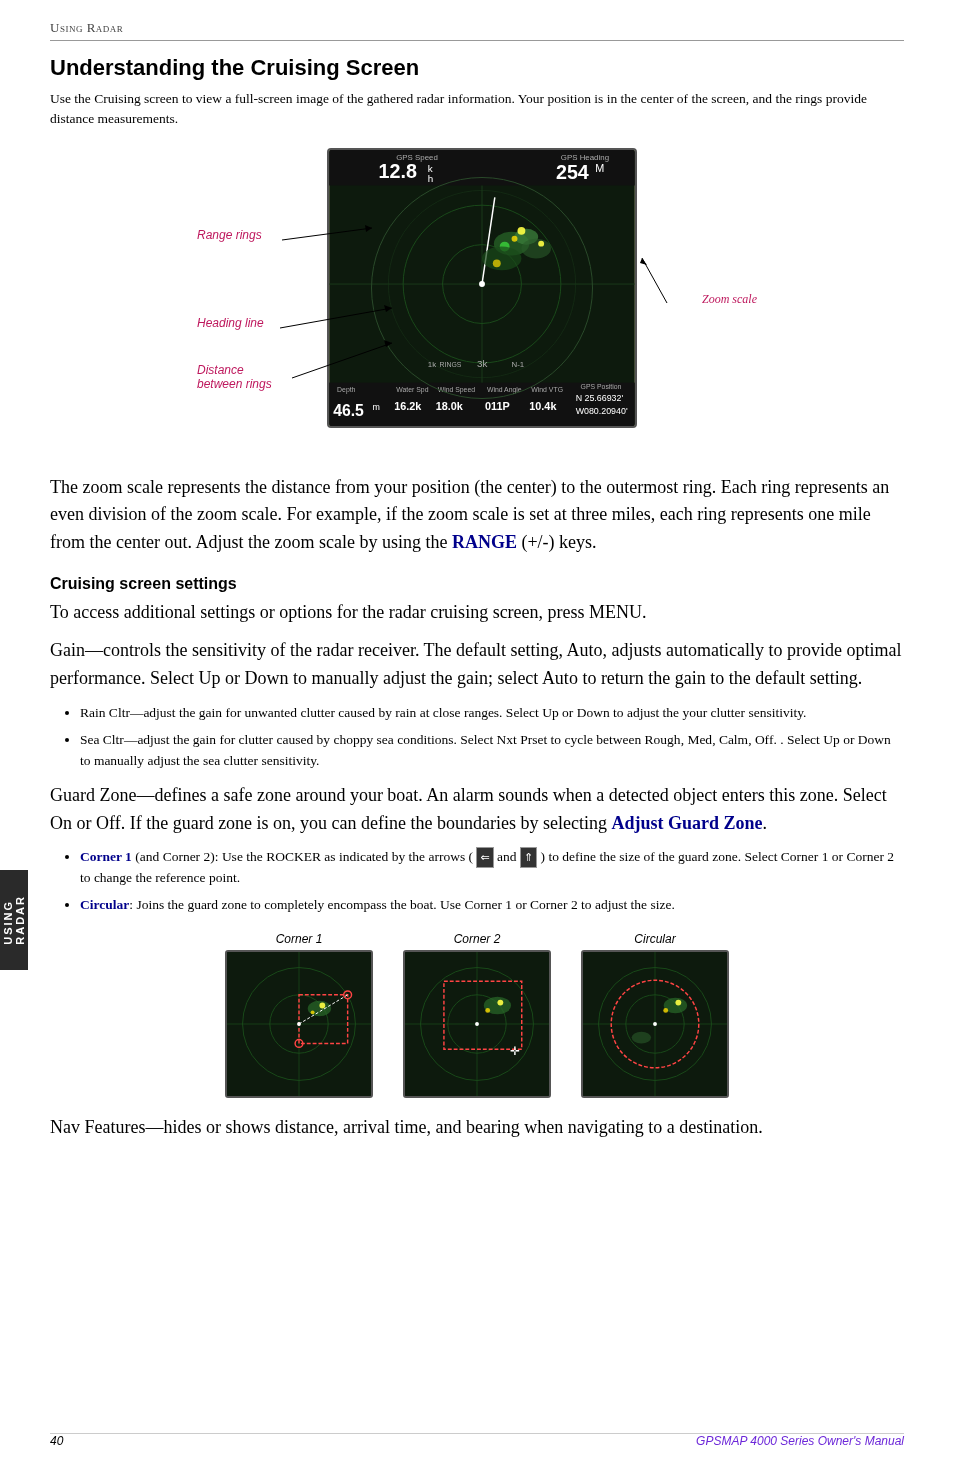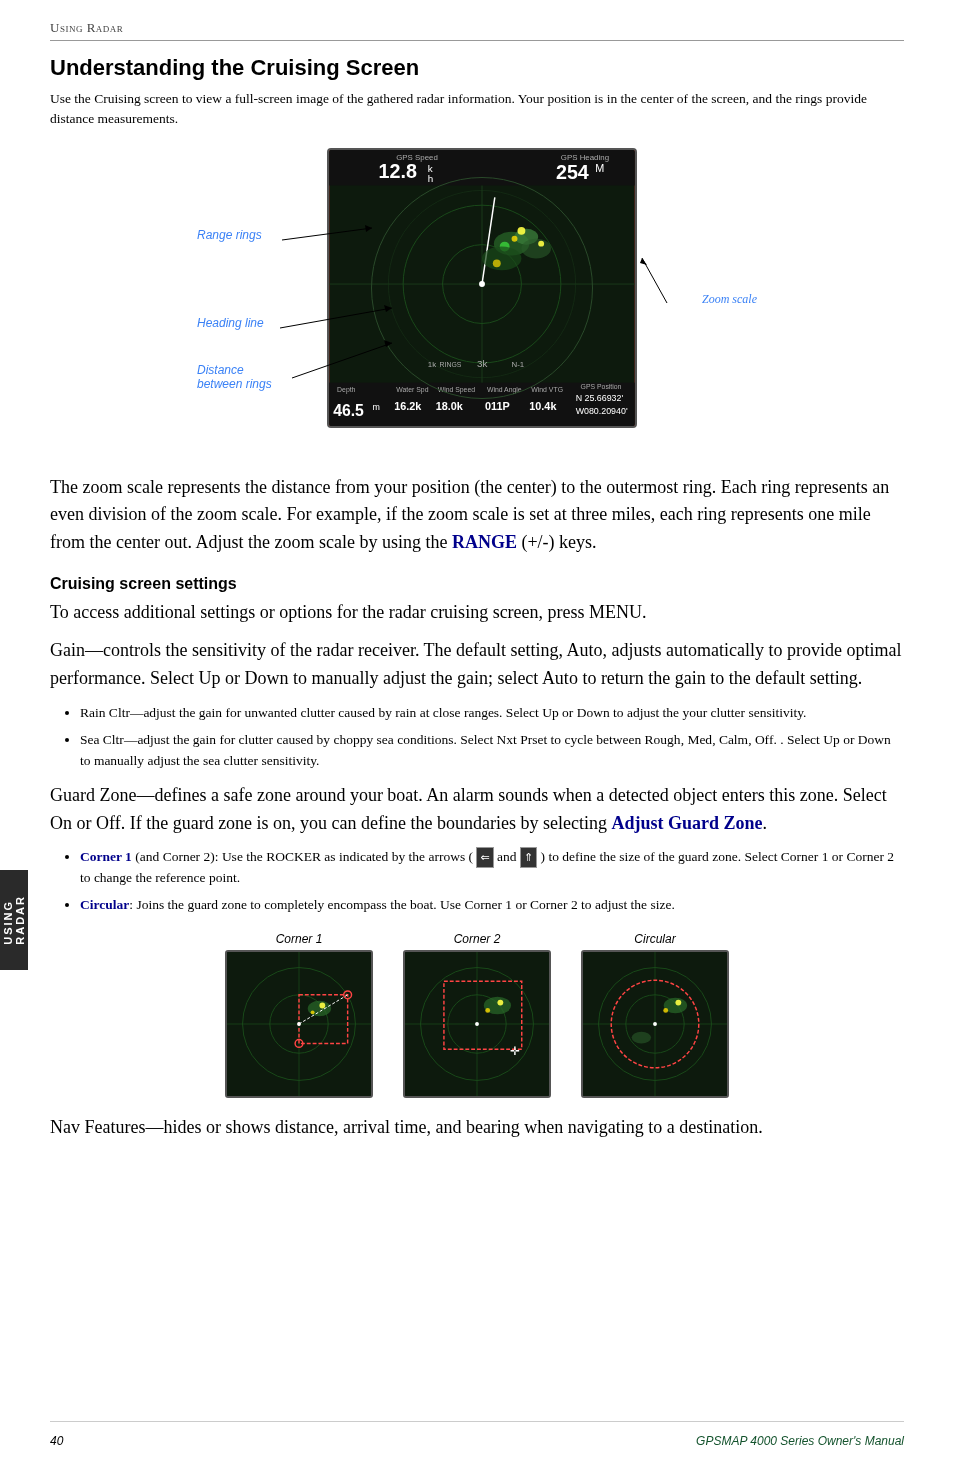--- a/index.html
+++ b/index.html
@@ -52,21 +52,21 @@
       width: 560px;
       height: 310px;
     }
 
     .radar-screen {
       position: absolute;
       left: 130px;
       top: 0;
       width: 310px;
       height: 280px;
-      background: #ef4444;
+      background: #fef9c3;
       border: 2px solid #555;
       border-radius: 4px;
       overflow: hidden;
     }
 
     
     .radar-screen::before {
       content: '';
       position: absolute;
       top: 50%;
@@ -78,21 +78,21 @@
       border: 1px solid #2a4a2a;
       box-shadow: 0 0 0 55px transparent, 0 0 0 110px transparent;
     }
 
     
     .callout {
       position: absolute;
       font-family: Arial, sans-serif;
       font-size: 12px;
       font-style: italic;
-      color: #3b82f6;
+      color: #be185d;
     }
 
     
     .section-heading {
       font-family: Arial, sans-serif;
       font-size: 16px;
       font-weight: bold;
       margin-top: 18px;
       margin-bottom: 6px;
     }
@@ -176,34 +176,34 @@
     
     .footer {
       position: absolute;
       bottom: 20px;
       left: 50px;
       right: 50px;
       display: flex;
       justify-content: space-between;
       align-items: center;
       border-top: 1px solid #ccc;
-      padding-top: 12px;
+      padding-top: 0;
     }
 
     .footer-page {
       font-family: Arial, sans-serif;
       font-size: 12px;
       font-style: italic;
     }
 
     .footer-title {
       font-family: Arial, sans-serif;
       font-size: 12px;
       font-style: italic;
-      color: #14532d;
+      color: #6d28d9;
     }
 
     
     .radar-svg {
       width: 100%;
       height: 100%;
     }
 
     
     .arrow-icon {

